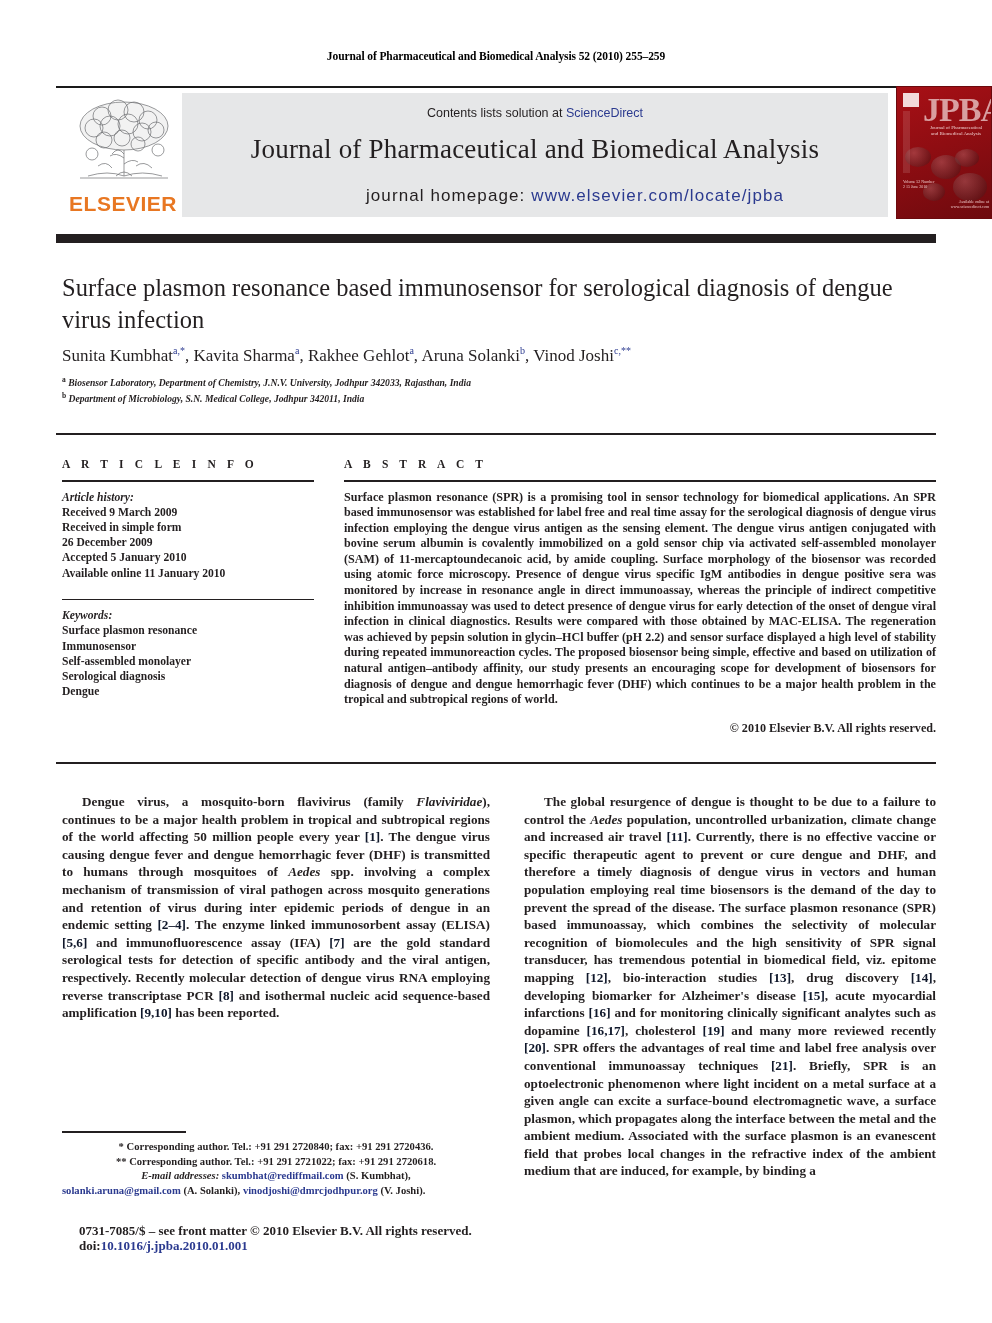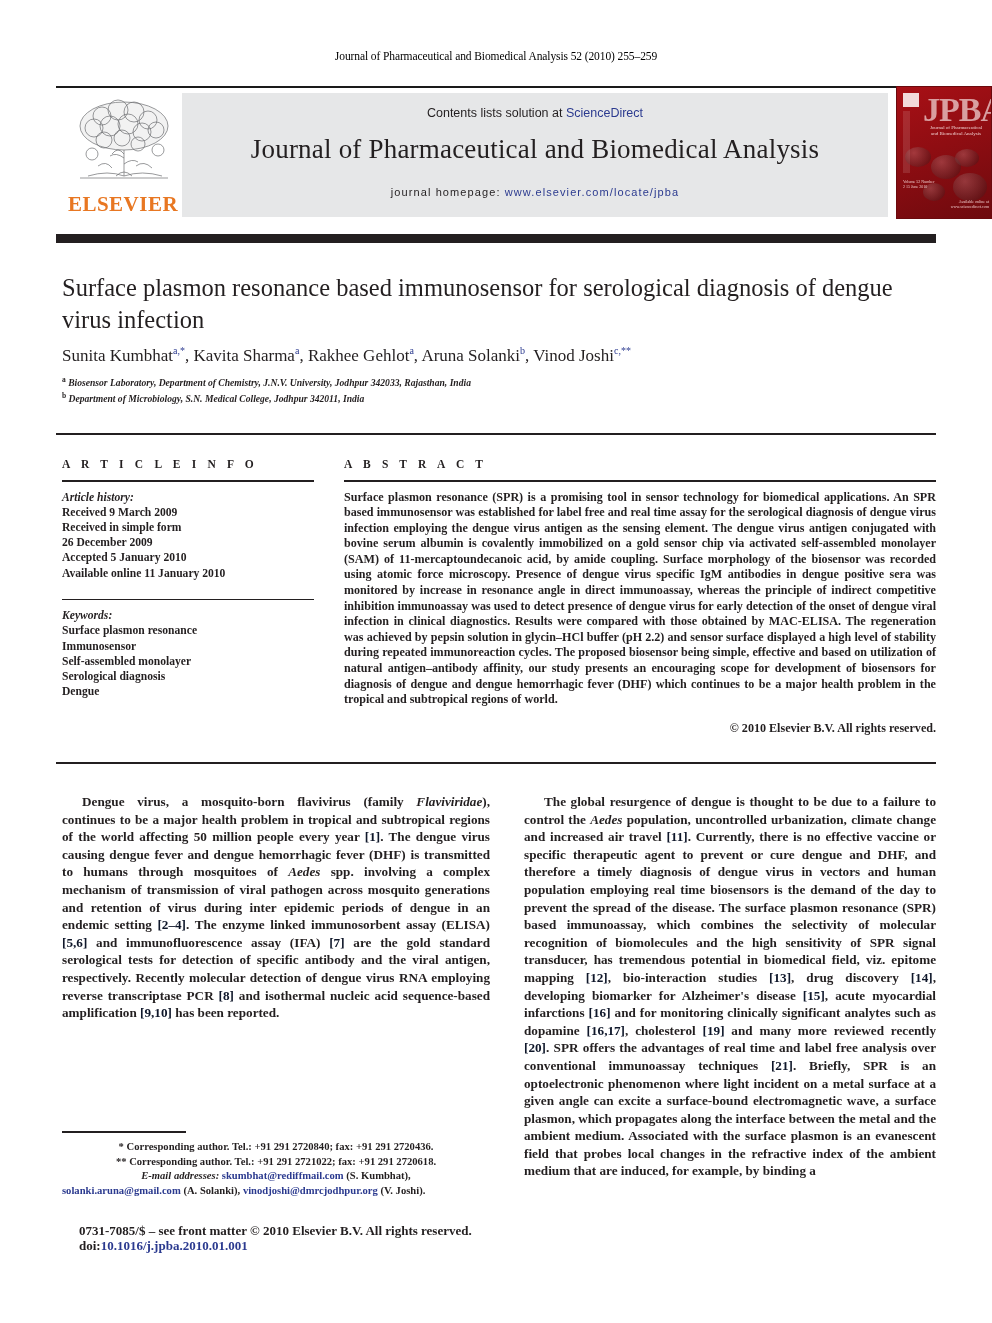--- a/index.html
+++ b/index.html
@@ -22,21 +22,21 @@
     height: 1323px;
   }
 
   
   .running-head {
     position: absolute;
     left: 56px; top: 50px;
     width: 880px;
     text-align: center;
     font-size: 11.5px;
-    font-weight: normal;
+    font-weight: bold;
     letter-spacing: -0.1px;
   }
 
   
   .masthead {
     position: absolute;
     left: 56px; top: 86px;
     width: 880px;
     height: 134px;
   }
@@ -57,21 +57,21 @@
     position: absolute;
     left: 10px; top: 2px;
     width: 104px;
     height: 92px;
   }
   .elsevier-word {
     position: absolute;
     left: 0; top: 96px;
     width: 122px;
     text-align: center;
-    font-family: Liberation Serif, serif;
+    font-family: Liberation Sans, sans-serif;
     font-size: 21px;
     font-weight: bold;
     color: #e87722;
     letter-spacing: 0.5px;
   }
   .banner {
     position: absolute;
     left: 126px; top: 7px;
     width: 706px;
     height: 124px;
@@ -96,23 +96,24 @@
     font-size: 27px;
     color: #231f20;
     letter-spacing: 0.2px;
   }
   .homepage-line {
     position: absolute;
     left: 0; top: 93px;
     width: 706px;
     text-align: center;
     font-family: "Liberation Sans", sans-serif;
-    font-size: 11px;
+    font-size: 17px;
     color: #231f20;
     letter-spacing: 1.1px;
+    padding-left: 40px;
   }
   .homepage-url { color: #2b3a8f; }
 
   
   .cover {
     position: absolute;
     left: 840px; top: 0px;
     width: 96px;
     height: 133px;
     background: linear-gradient(160deg, #a81016 0%, #8f0d12 45%, #6e0a0e 100%);

